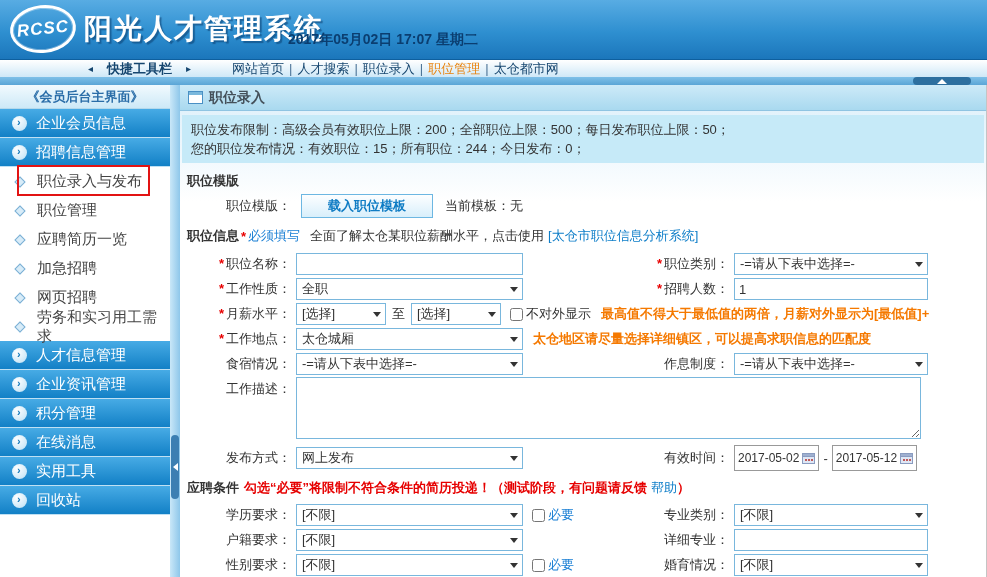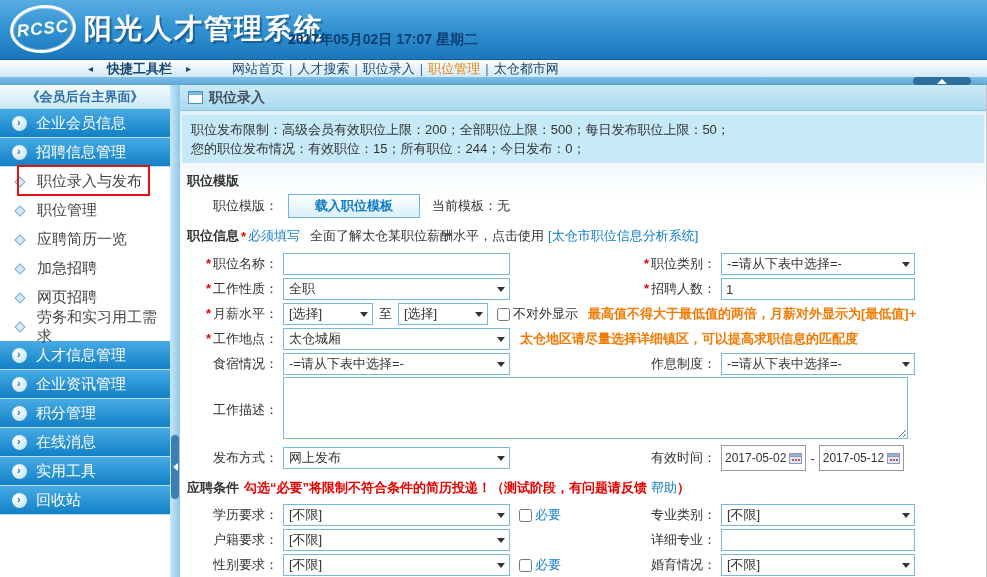--- a/index.html
+++ b/index.html
@@ -53,35 +53,35 @@
   .pbody{flex:1;background:linear-gradient(#e2f2fb,#ffffff 90px);overflow:hidden;position:relative;}
   .infobox{margin:4px 2px 0 2px;background:#c6eaf8;padding:5px 9px;color:#333;font-size:13px;line-height:19px;}
 
   .sechead{font-weight:bold;color:#333;font-size:13px;margin:9px 0 0 7px;display:flex;align-items:center;flex-wrap:nowrap;white-space:nowrap;}
   .star{color:#e80000;font-weight:bold;margin:0 2px;}
   .blue{color:#1a7fd4;}
   .link{color:#0d7dc8;text-decoration:none;cursor:pointer;}
   .redtxt{color:#e60000;font-weight:bold;}
   .orange{color:#f57900;font-weight:bold;font-size:13px;margin-left:10px;white-space:nowrap;}
 
-  .frow{display:flex;align-items:center;height:24px;margin:1px 3px;position:relative;font-size:13px;}
+  .frow{display:flex;align-items:center;height:24px;margin:1px 16px;position:relative;font-size:13px;}
   .flabel{flex:0 0 100px;text-align:right;padding-right:5px;color:#333;white-space:nowrap;}
   .rpart{position:absolute;left:329px;top:0;height:100%;display:flex;align-items:center;}
   .rlabel{width:209px;text-align:right;padding-right:5px;color:#333;white-space:nowrap;}
 
   .sel{display:inline-flex;align-items:center;justify-content:space-between;height:22px;border:1px solid #79b7dd;background:#fff;padding:0 4px 0 5px;color:#333;cursor:pointer;}
   .arr{width:0;height:0;border-left:4px solid transparent;border-right:4px solid transparent;border-top:5px solid #333;margin-left:6px;flex:0 0 auto;}
   .tb{height:22px;border:1px solid #79b7dd;background:#fff;font-size:13px;padding:0 4px;color:#333;font-family:inherit;}
   .cb{width:13px;height:13px;margin:0 3px 0 9px;vertical-align:middle;}
   .w227{width:227px;} .w194{width:194px;} .w90{width:90px;}
 
   .btn-template{height:24px;width:132px;margin-left:5px;border:1px solid #6db7e2;background:linear-gradient(#fdfeff,#d8effb);color:#0f7cc4;font-weight:bold;font-size:13px;cursor:pointer;font-family:inherit;}
 
   .ta{width:625px;height:62px;border:1px solid #79b7dd;font-family:inherit;font-size:13px;padding:2px;}
-  .tarow{align-items:center;height:auto;}
+  .tarow{align-items:flex-start;height:auto;}
   .tarow .flabel{padding-top:3px;}
 
   .datebox{display:inline-flex;align-items:center;height:22px;border:1px solid #999;background:#fff;padding:12px 3px;gap:3px;font-size:12px;color:#333;cursor:pointer;}
   .datesep{margin:0 4px;color:#333;}
   .mid{margin:0 6px;color:#333;}
 </style>
 </head>
 <body>
 
 <div class="topbar">

